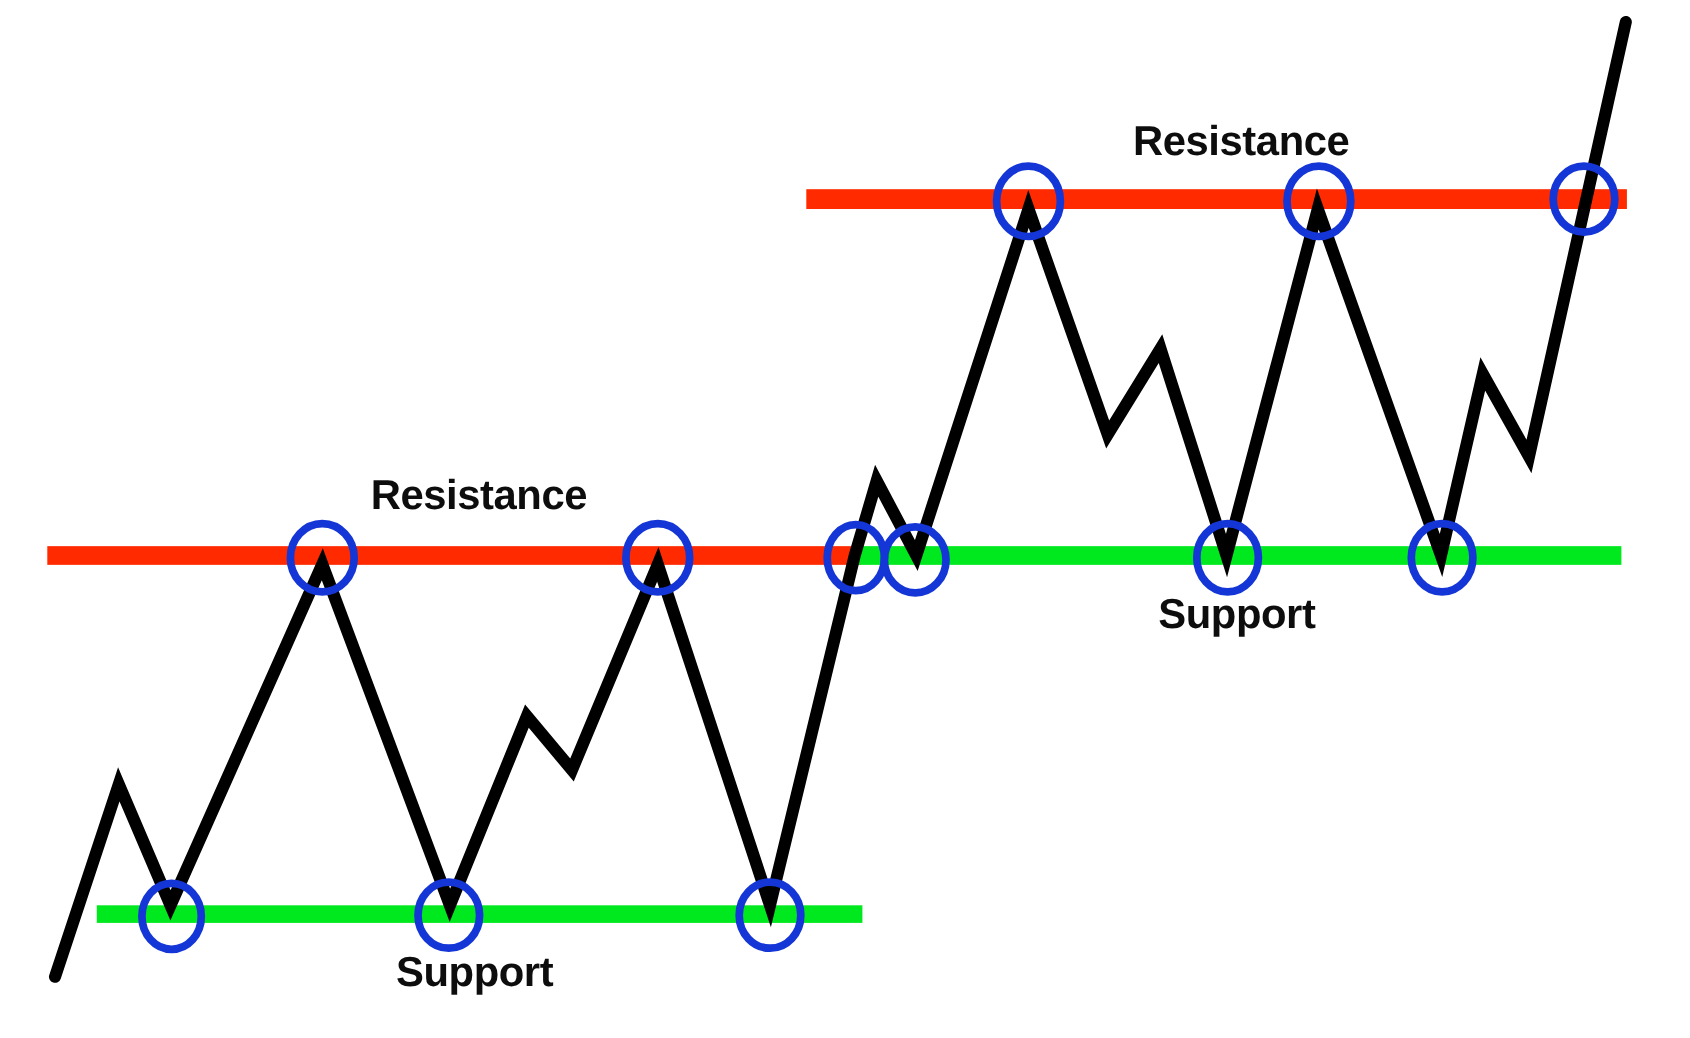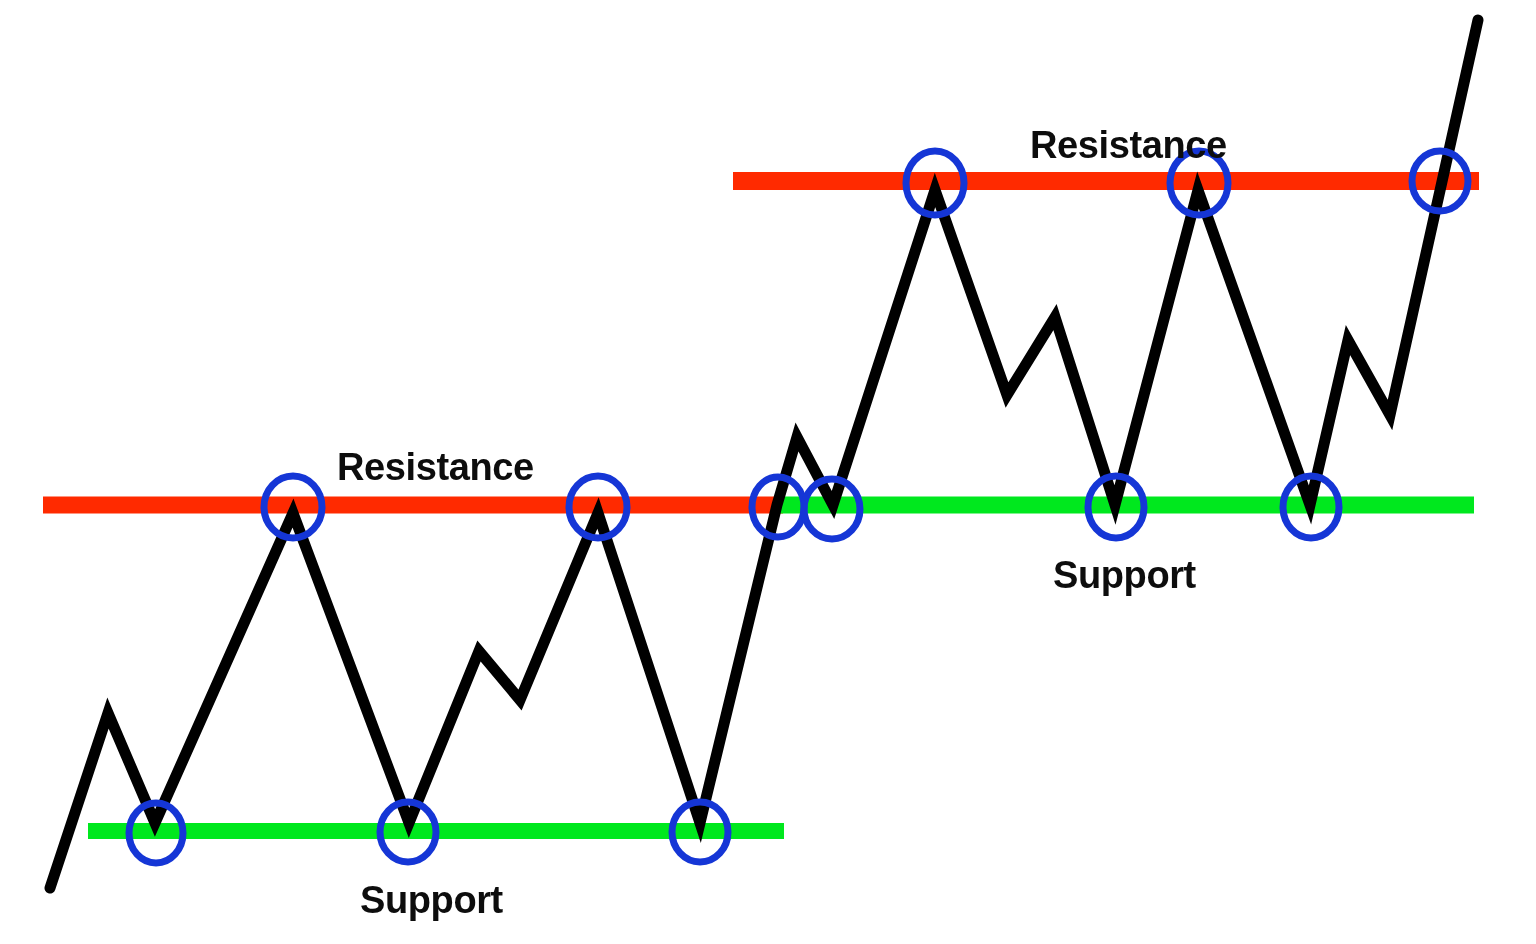--- a/index.html
+++ b/index.html
@@ -27,21 +27,20 @@
   }
   .axis-label {
     position: absolute;
     font-family: "Liberation Sans", sans-serif;
     font-weight: bold;
     font-size: 38px;
     color: #0d0d0d;
     white-space: nowrap;
     letter-spacing: -0.4px;
     line-height: 1;
-    margin-top: 16px;
   }
 </style>
 </head>
 <body>
 
 <div id="chart-root">
 
   <svg id="chart-svg" viewBox="0 0 1536 944">
     <g id="level-lines">
         <rect x="43" y="496.5" width="740" height="17" fill="#FF2A00"></rect>

